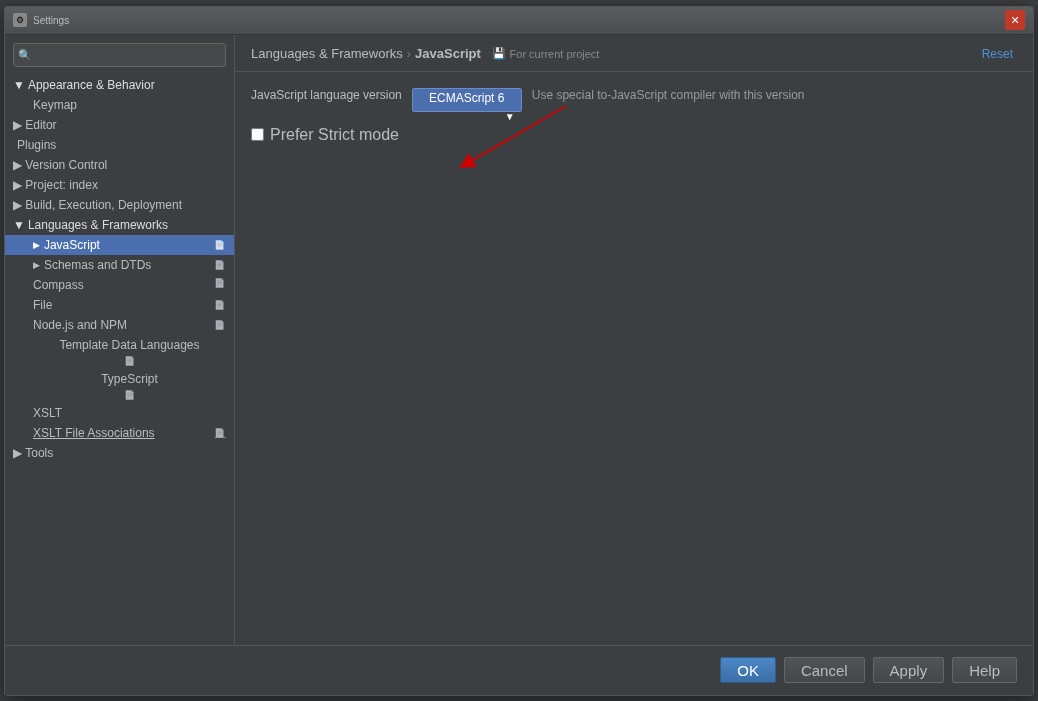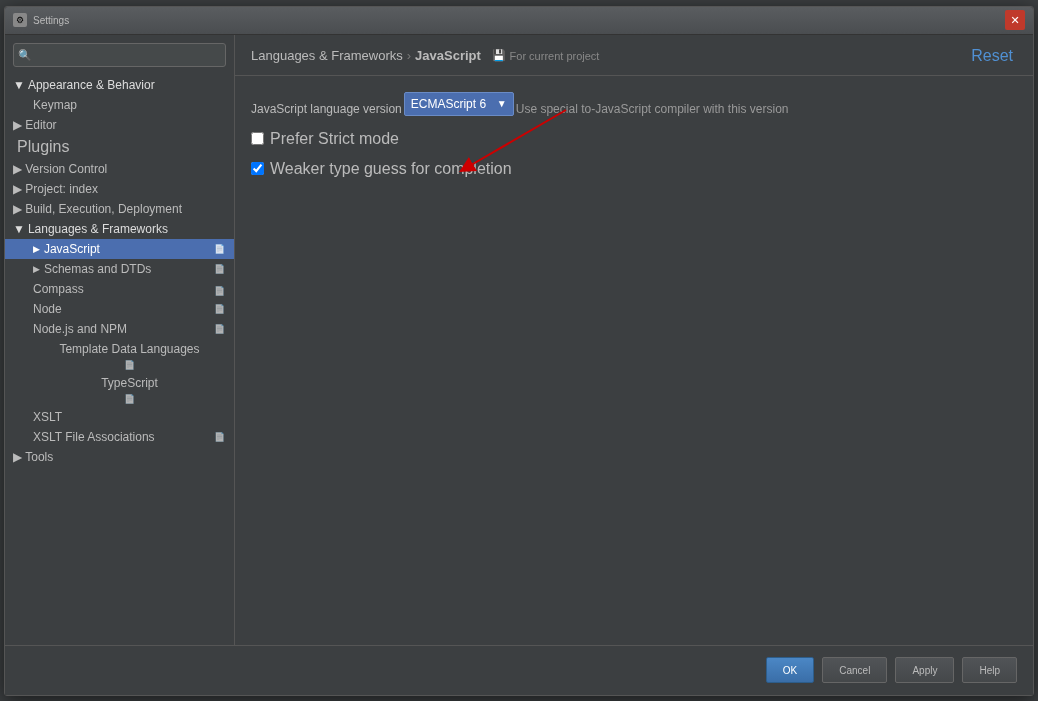--- a/index.html
+++ b/index.html
@@ -113,21 +113,21 @@
       color: #888;
       font-size: 11px;
     }
 
     .nav-item {
       display: flex;
       align-items: center;
       padding: 3px 8px 3px 12px;
       color: #bbb;
       cursor: pointer;
-      font-size: 16px;
+      font-size: 12px;
       gap: 4px;
     }
 
     .nav-group-header {
       display: flex;
       align-items: center;
       padding: 3px 8px 3px 8px;
       color: #bbb;
       cursor: pointer;
       font-size: 12px;
@@ -190,37 +190,37 @@
       color: #888;
       margin-left: 8px;
       display: flex;
       align-items: center;
       gap: 3px;
     }
 
     .reset-btn {
       color: #5090d3;
       cursor: pointer;
-      font-size: 16px;
+      font-size: 12px;
       background: none;
       border: none;
       padding: 2px 4px;
     }
 
     .panel-body {
       flex: 1;
       padding: 16px;
       overflow-y: auto;
       position: relative;
     }
 
     .setting-row {
       display: flex;
-      align-items: flex-end;
-      gap: 2px;
+      align-items: flex-start;
+      gap: 10px;
       margin-bottom: 14px;
     }
 
     .setting-label {
       color: #bbb;
       font-size: 12px;
       white-space: nowrap;
     }
 
     .version-select {
@@ -229,20 +229,21 @@
       border-radius: 2px;
       color: white;
       font-size: 12px;
       padding: 2px 6px;
       height: 24px;
       display: flex;
       align-items: center;
       gap: 6px;
       cursor: pointer;
       min-width: 110px;
+      flex-direction: column;
     }
 
     .version-select .dropdown-arrow {
       margin-left: auto;
       font-size: 10px;
     }
 
     .setting-hint {
       color: #999;
       font-size: 12px;
@@ -274,21 +275,21 @@
       align-items: center;
       justify-content: flex-end;
       padding: 0 16px;
       gap: 8px;
     }
 
     .btn {
       height: 26px;
       padding: 0 16px;
       border-radius: 2px;
-      font-size: 10px;
+      font-size: 15px;
       cursor: pointer;
       border: 1px solid #666;
       color: #bbb;
       background: linear-gradient(to bottom, #515457, #45484a);
     }
 
     .btn-primary {
       background: linear-gradient(to bottom, #4b87c5, #3a6ea8);
       border: 1px solid #2d5d8a;
       color: white;
@@ -360,27 +361,27 @@
       </div>
 
       <div class="nav-child" style="display:flex; align-items:center; justify-content:space-between;">
         <div style="display:flex;align-items:center;gap:4px;">
           <span class="chevron" style="font-size:9px;">▶</span>
           <span>Schemas and DTDs</span>
         </div>
         <span style="font-size:9px; opacity:0.6;">📄</span>
       </div>
 
-      <div class="nav-child" style="display:flex; align-items:flex-end; justify-content:space-between;">
+      <div class="nav-child" style="display:flex; align-items:flex-start; justify-content:space-between;">
         <span>Compass</span>
         <span style="font-size:9px; opacity:0.6;">📄</span>
       </div>
 
       <div class="nav-child" style="display:flex; align-items:center; justify-content:space-between;">
-        <span>Node</span>
+        <span>File</span>
         <span style="font-size:9px; opacity:0.6;">📄</span>
       </div>
 
       <div class="nav-child" style="display:flex; align-items:center; justify-content:space-between;">
         <span>Node.js and NPM</span>
         <span style="font-size:9px; opacity:0.6;">📄</span>
       </div>
 
       <div class="nav-child" style="display:flex; align-items:center; justify-content:space-between;flex-direction:column;">
         <span>Template Data Languages</span>
@@ -389,21 +390,21 @@
 
       <div class="nav-child" style="display:flex; align-items:center; justify-content:space-between;flex-direction:column;">
         <span>TypeScript</span>
         <span style="font-size:9px; opacity:0.6;">📄</span>
       </div>
 
       <div class="nav-child">
         <span>XSLT</span>
       </div>
 
-      <div class="nav-child" style="display:flex; align-items:center; justify-content:space-between;">
+      <div class="nav-child" style="display:flex; align-items:center; justify-content:space-between;text-decoration:underline;">
         <span>XSLT File Associations</span>
         <span style="font-size:9px; opacity:0.6;">📄</span>
       </div>
 
       <div class="nav-group-header">
         <span class="chevron">▶</span>
         <span>Tools</span>
       </div>
 
     </div>
@@ -442,24 +443,20 @@
             </defs>
             <line x1="140" y1="10" x2="40" y2="68" stroke="#cc0000" stroke-width="2" marker-end="url(#arrowhead)"></line>
           </svg>
         </div>
 
         <div class="checkbox-row">
           <input type="checkbox" id="strict-check" style="">
           <label class="checkbox-label" for="strict-check">Prefer Strict mode</label>
         </div>
 
-        <div class="checkbox-row">
-          <input type="checkbox" id="weaker-check" checked="" style="">
-          <label class="checkbox-label" for="weaker-check">Weaker type guess for completion</label>
-        </div>
 
       </div>
     </div>
   </div>
 
   <div class="footer">
     <button class="btn btn-primary">OK</button>
     <button class="btn">Cancel</button>
     <button class="btn">Apply</button>
     <button class="btn">Help</button>

